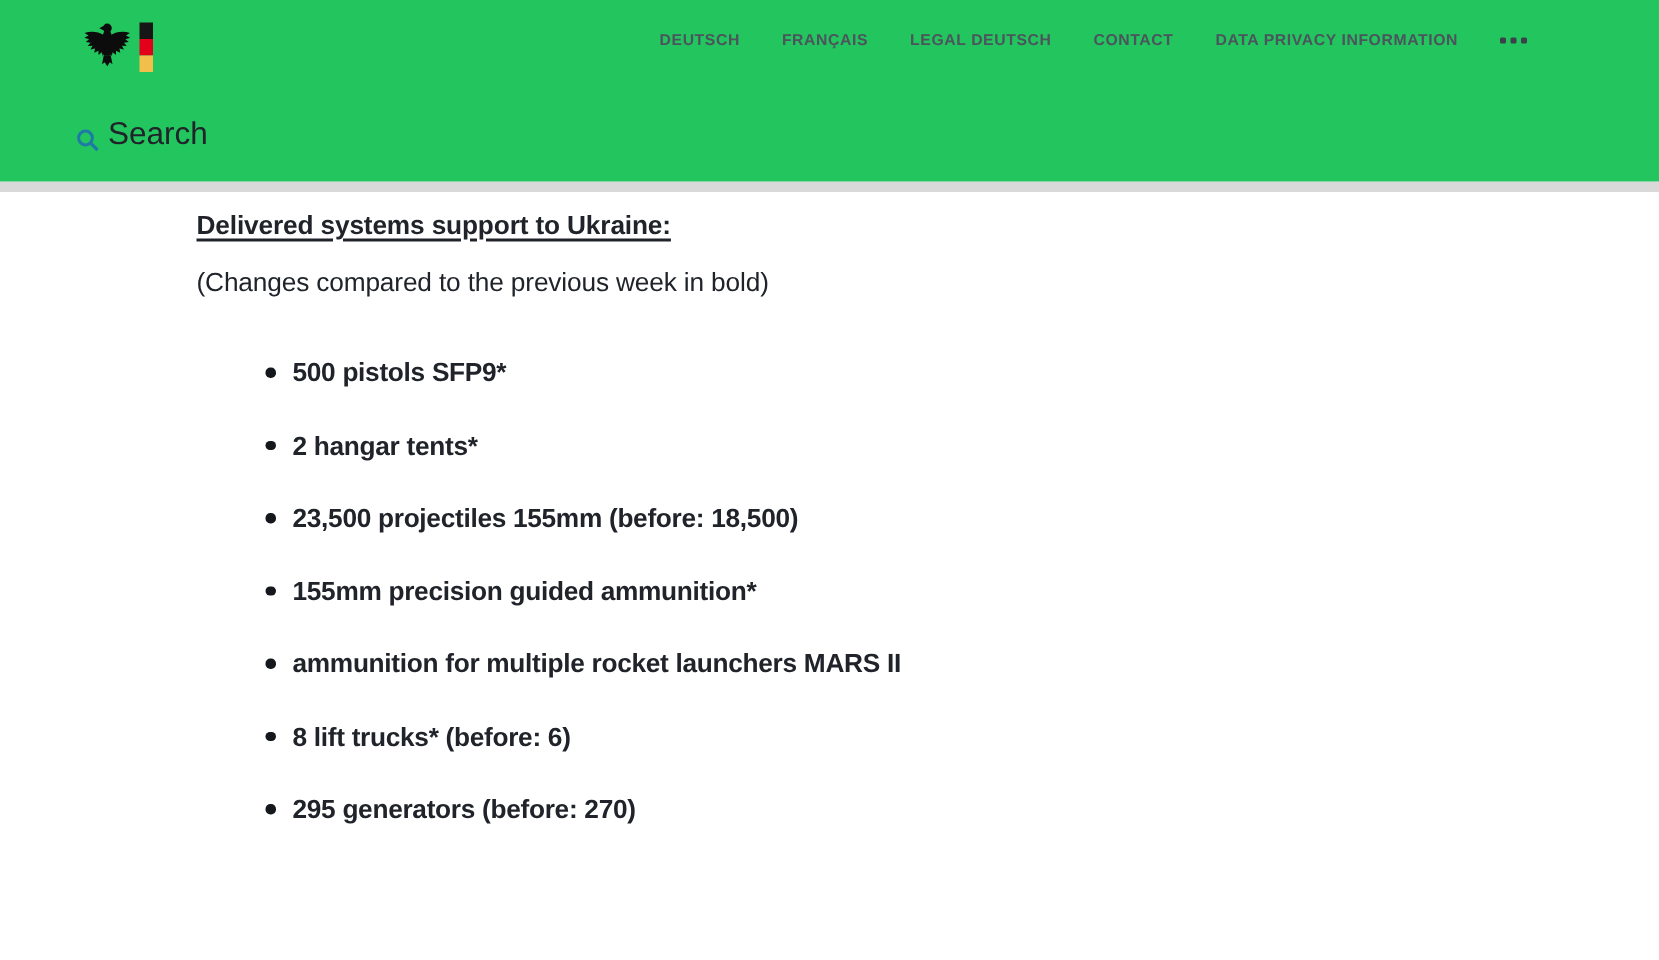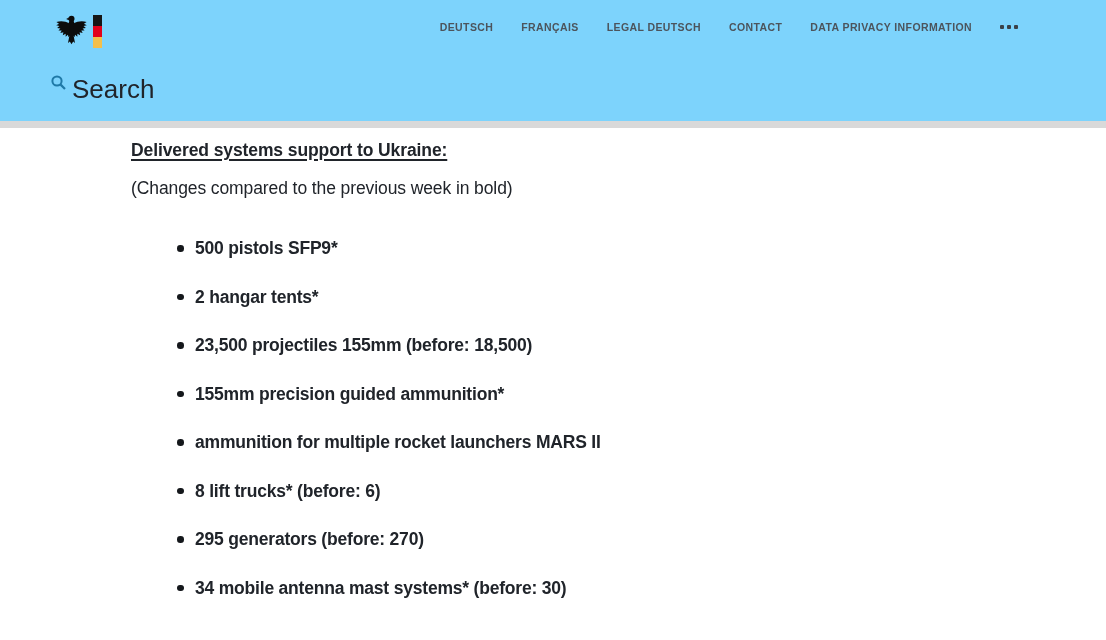--- a/index.html
+++ b/index.html
@@ -5,21 +5,21 @@
   * { box-sizing: border-box; }
   html, body { margin: 0; padding: 0; }
   body {
     width: 1106px; height: 640px; overflow: hidden;
     background: #ffffff; color: #20242a;
     font-family: "Liberation Sans", sans-serif;
     position: relative;
   }
 
   
-  header { position: relative; height: 121px; background: #7dd3fc; }
+  header { position: relative; height: 121px; background: #22c55e; }
 
   .logo { position: absolute; left: 55px; top: 14px; display: flex; gap: 5px; cursor: pointer; }
   .logo svg { width: 33px; height: 34px; display: block; }
   .flag { width: 9px; height: 33px; margin-top: 1px; display: flex; flex-direction: column; }
   .flag i { flex: 1; display: block; }
 
   .top-nav { position: absolute; top: 21px; right: 88px; display: flex; align-items: center; gap: 28px; }
   .top-nav a {
     font-size: 10.5px; font-weight: bold; letter-spacing: 0.4px;
     color: #4c545c; text-decoration: none; cursor: pointer; white-space: nowrap;
@@ -30,21 +30,21 @@
   .menu-row {
     position: absolute; top: 76px; left: 50px; right: 96px;
     display: flex; justify-content: space-between; align-items: center; height: 27px;
   }
   .menu-left { display: flex; align-items: center; font-size: 21px; }
   .menu-button { display: flex; align-items: center; gap: 9px; cursor: pointer; }
   .hamburger { display: flex; flex-direction: column; gap: 3px; width: 20px; }
   .hamburger i { height: 3px; border-radius: 1px; display: block; background: #1f79a7; }
   .menu-sep { margin: 0 11px; color: #20242a; font-weight: 400; }
   .home-link { cursor: pointer; color: #20242a; }
-  .search-button { display: flex; align-items: flex-start; gap: 5px; font-size: 26px; cursor: pointer; }
+  .search-button { display: flex; align-items: flex-end; gap: 5px; font-size: 21px; cursor: pointer; }
   .search-button svg { display: block; }
 
   .divider { height: 7px; background: #d9d9d9; }
 
   
   main { padding: 12px 40px 0 131px; }
   .page-title {
     margin: 0; font-size: 17.5px; font-weight: bold; line-height: 20px;
     text-decoration: underline; text-decoration-thickness: 2px; text-underline-offset: 3px;
     letter-spacing: -0.1px;
@@ -116,15 +116,14 @@
   <h2 class="page-title">Delivered systems support to Ukraine:</h2>
   <p class="note">(Changes compared to the previous week in bold)</p>
   <ul class="equipment">
     <li>500 pistols SFP9*</li>
     <li>2 hangar tents*</li>
     <li>23,500 projectiles 155mm (before: 18,500)</li>
     <li>155mm precision guided ammunition*</li>
     <li>ammunition for multiple rocket launchers MARS II</li>
     <li>8 lift trucks* (before: 6)</li>
     <li>295 generators (before: 270)</li>
-    <li>34 mobile antenna mast systems* (before: 30)</li>
   </ul>
 </main>
 
 </body></html>

